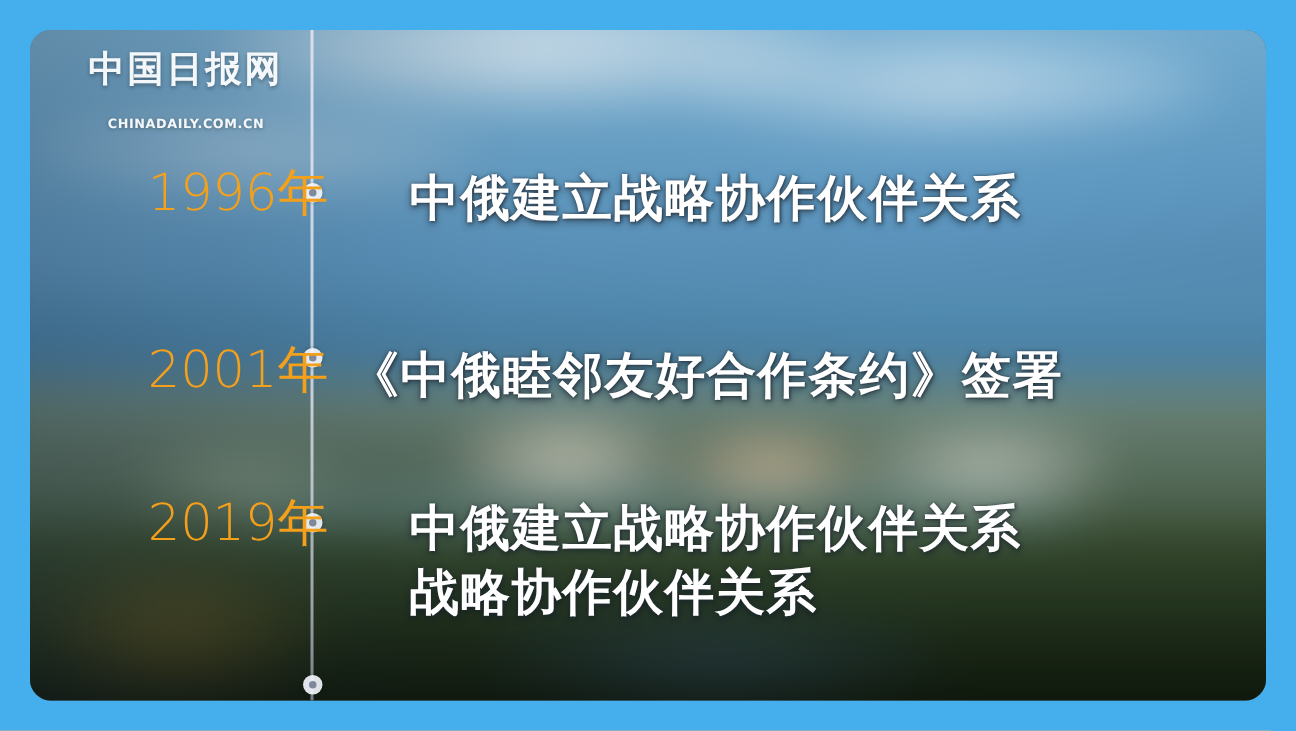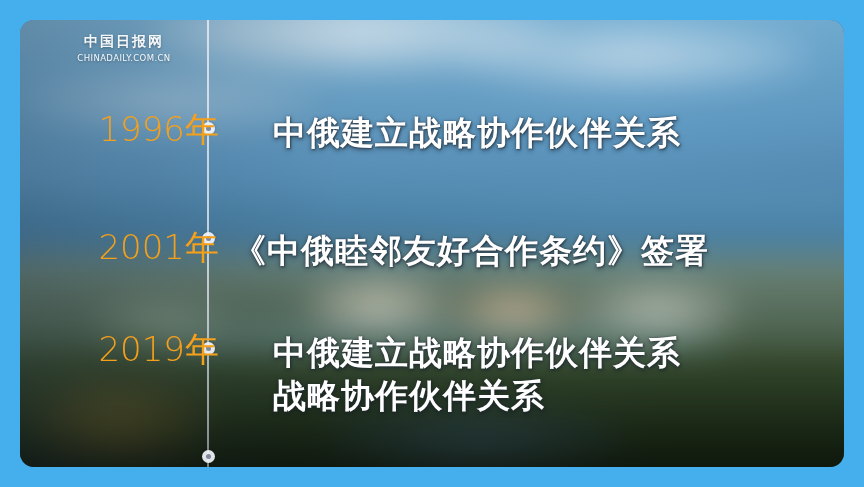--- a/index.html
+++ b/index.html
@@ -143,31 +143,31 @@
     left: 38px;
     top: 14px;
     width: 132px;
     text-align: center;
     color: #ffffff;
     opacity: .93;
     text-shadow: 0 1px 3px rgba(0,0,0,.35);
   }
   #logo-cn {
     font-family: "DejaVu Sans", sans-serif;
-    font-size: 14px;
+    font-size: 24px;
     font-weight: bold;
     letter-spacing: 2px;
     line-height: 1.05;
     white-space: nowrap;
   }
   #logo-en {
-    margin-top: 4px;
+    margin-top: 19px;
     font-family: "DejaVu Sans", sans-serif;
     font-size: 8.5px;
-    font-weight: normal;
+    font-weight: bold;
     letter-spacing: .4px;
     white-space: nowrap;
   }
 
   
   #spine {
     position: absolute;
     left: 187px;
     top: 0;
     width: 2px;

